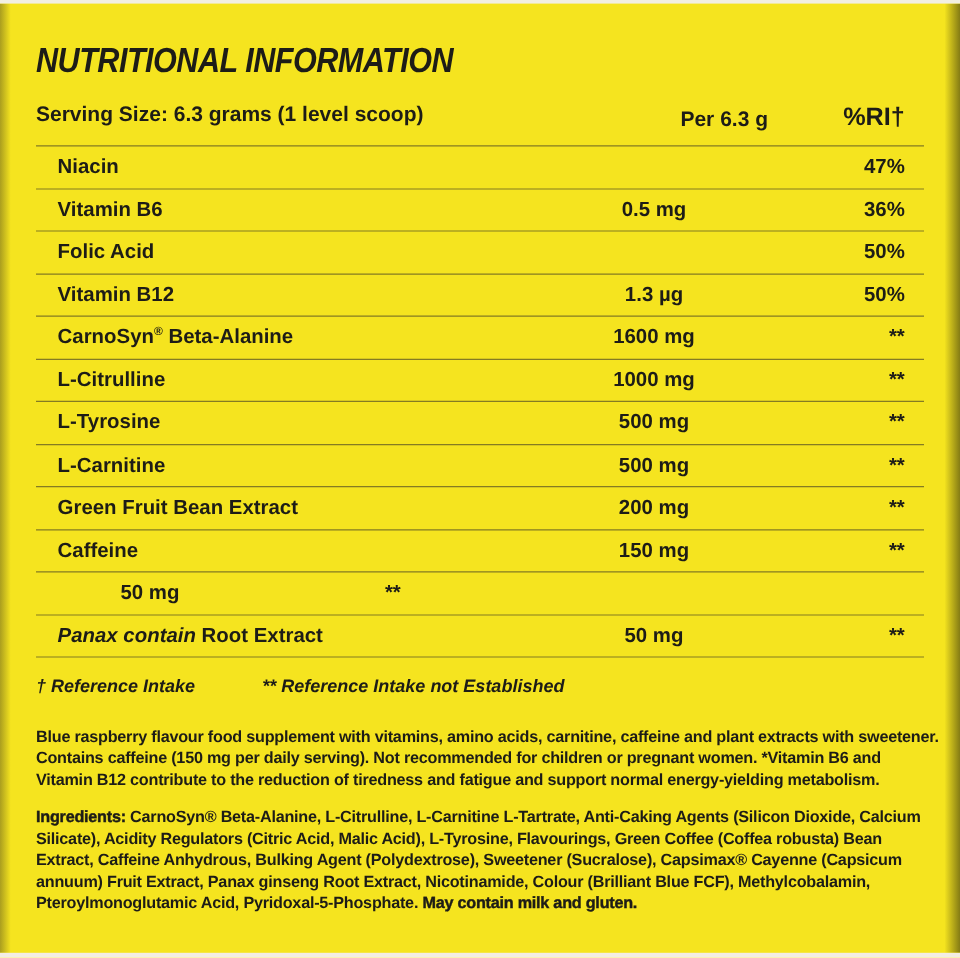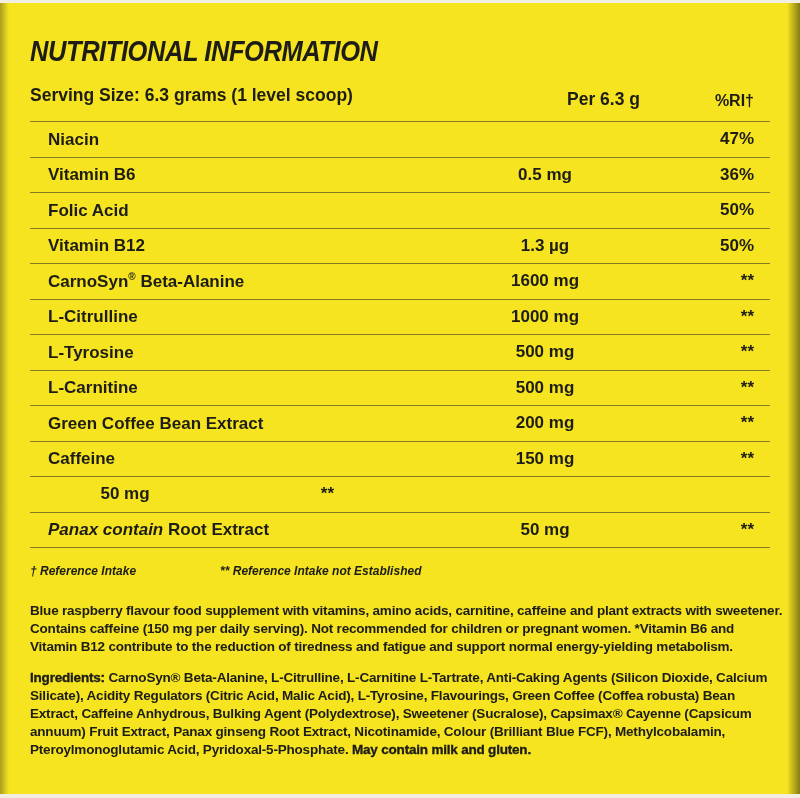--- a/index.html
+++ b/index.html
@@ -27,29 +27,29 @@
     margin:0;
     font-size:29px;line-height:1;
     font-weight:bold;font-style:italic;
     letter-spacing:-0.5px;
     transform:scaleX(0.88);transform-origin:left center;
     white-space:nowrap;
   }
   .head-row{display:flex;align-items:flex-end;margin-top:19px;}
   .serving{flex:1;font-size:17.5px;font-weight:bold;padding-bottom:4px;}
   .col-amount{width:190px;text-align:right;font-size:17.5px;font-weight:bold;}
-  .col-ri{width:130px;text-align:right;padding-right:16px;font-size:16px;font-weight:bold;}
+  .col-ri{width:130px;text-align:right;padding-right:16px;font-size:21px;font-weight:bold;}
   .table{margin-top:11px;border-top:1.6px solid var(--line);}
   .row{display:flex;align-items:center;height:35.5px;border-bottom:1.6px solid var(--line);}
   .row .name{flex:1;padding-left:18px;font-size:17px;font-weight:bold;}
   .row .name .it{font-style:italic;}
   .row .name sup{font-size:10px;}
   .row .amt{width:190px;text-align:center;font-size:17px;font-weight:bold;}
   .row .ri{width:130px;text-align:right;padding-right:16px;font-size:17px;font-weight:bold;}
-  .footnotes{display:flex;margin-top:16px;font-size:12px;font-weight:bold;font-style:italic;gap:28px;}
+  .footnotes{display:flex;margin-top:16px;font-size:15px;font-weight:bold;font-style:italic;}
   .footnotes .fn2{margin-left:56px;}
   .paragraph{
     margin:24px -14px 0 0;
     font-size:13.5px;line-height:18px;
     font-weight:bold;letter-spacing:-0.2px;
   }
   .paragraph.ing{margin-top:13px;}
   .xb{-webkit-text-stroke:0.35px #1D1C17;}
 </style>
 </head>
@@ -109,21 +109,21 @@
       <div class="ri">**</div>
     </div>
 
     <div class="row">
       <div class="name"><span>L-Carnitine</span><sup></sup><span></span></div>
       <div class="amt">500 mg</div>
       <div class="ri">**</div>
     </div>
 
     <div class="row">
-      <div class="name"><span>Green Coffee Bean Extract</span><sup></sup><span></span></div>
+      <div class="name"><span>Green Fruit Bean Extract</span><sup></sup><span></span></div>
       <div class="amt">200 mg</div>
       <div class="ri">**</div>
     </div>
 
     <div class="row">
       <div class="name"><span>Caffeine</span><sup></sup><span></span></div>
       <div class="amt">150 mg</div>
       <div class="ri">**</div>
     </div>
 

